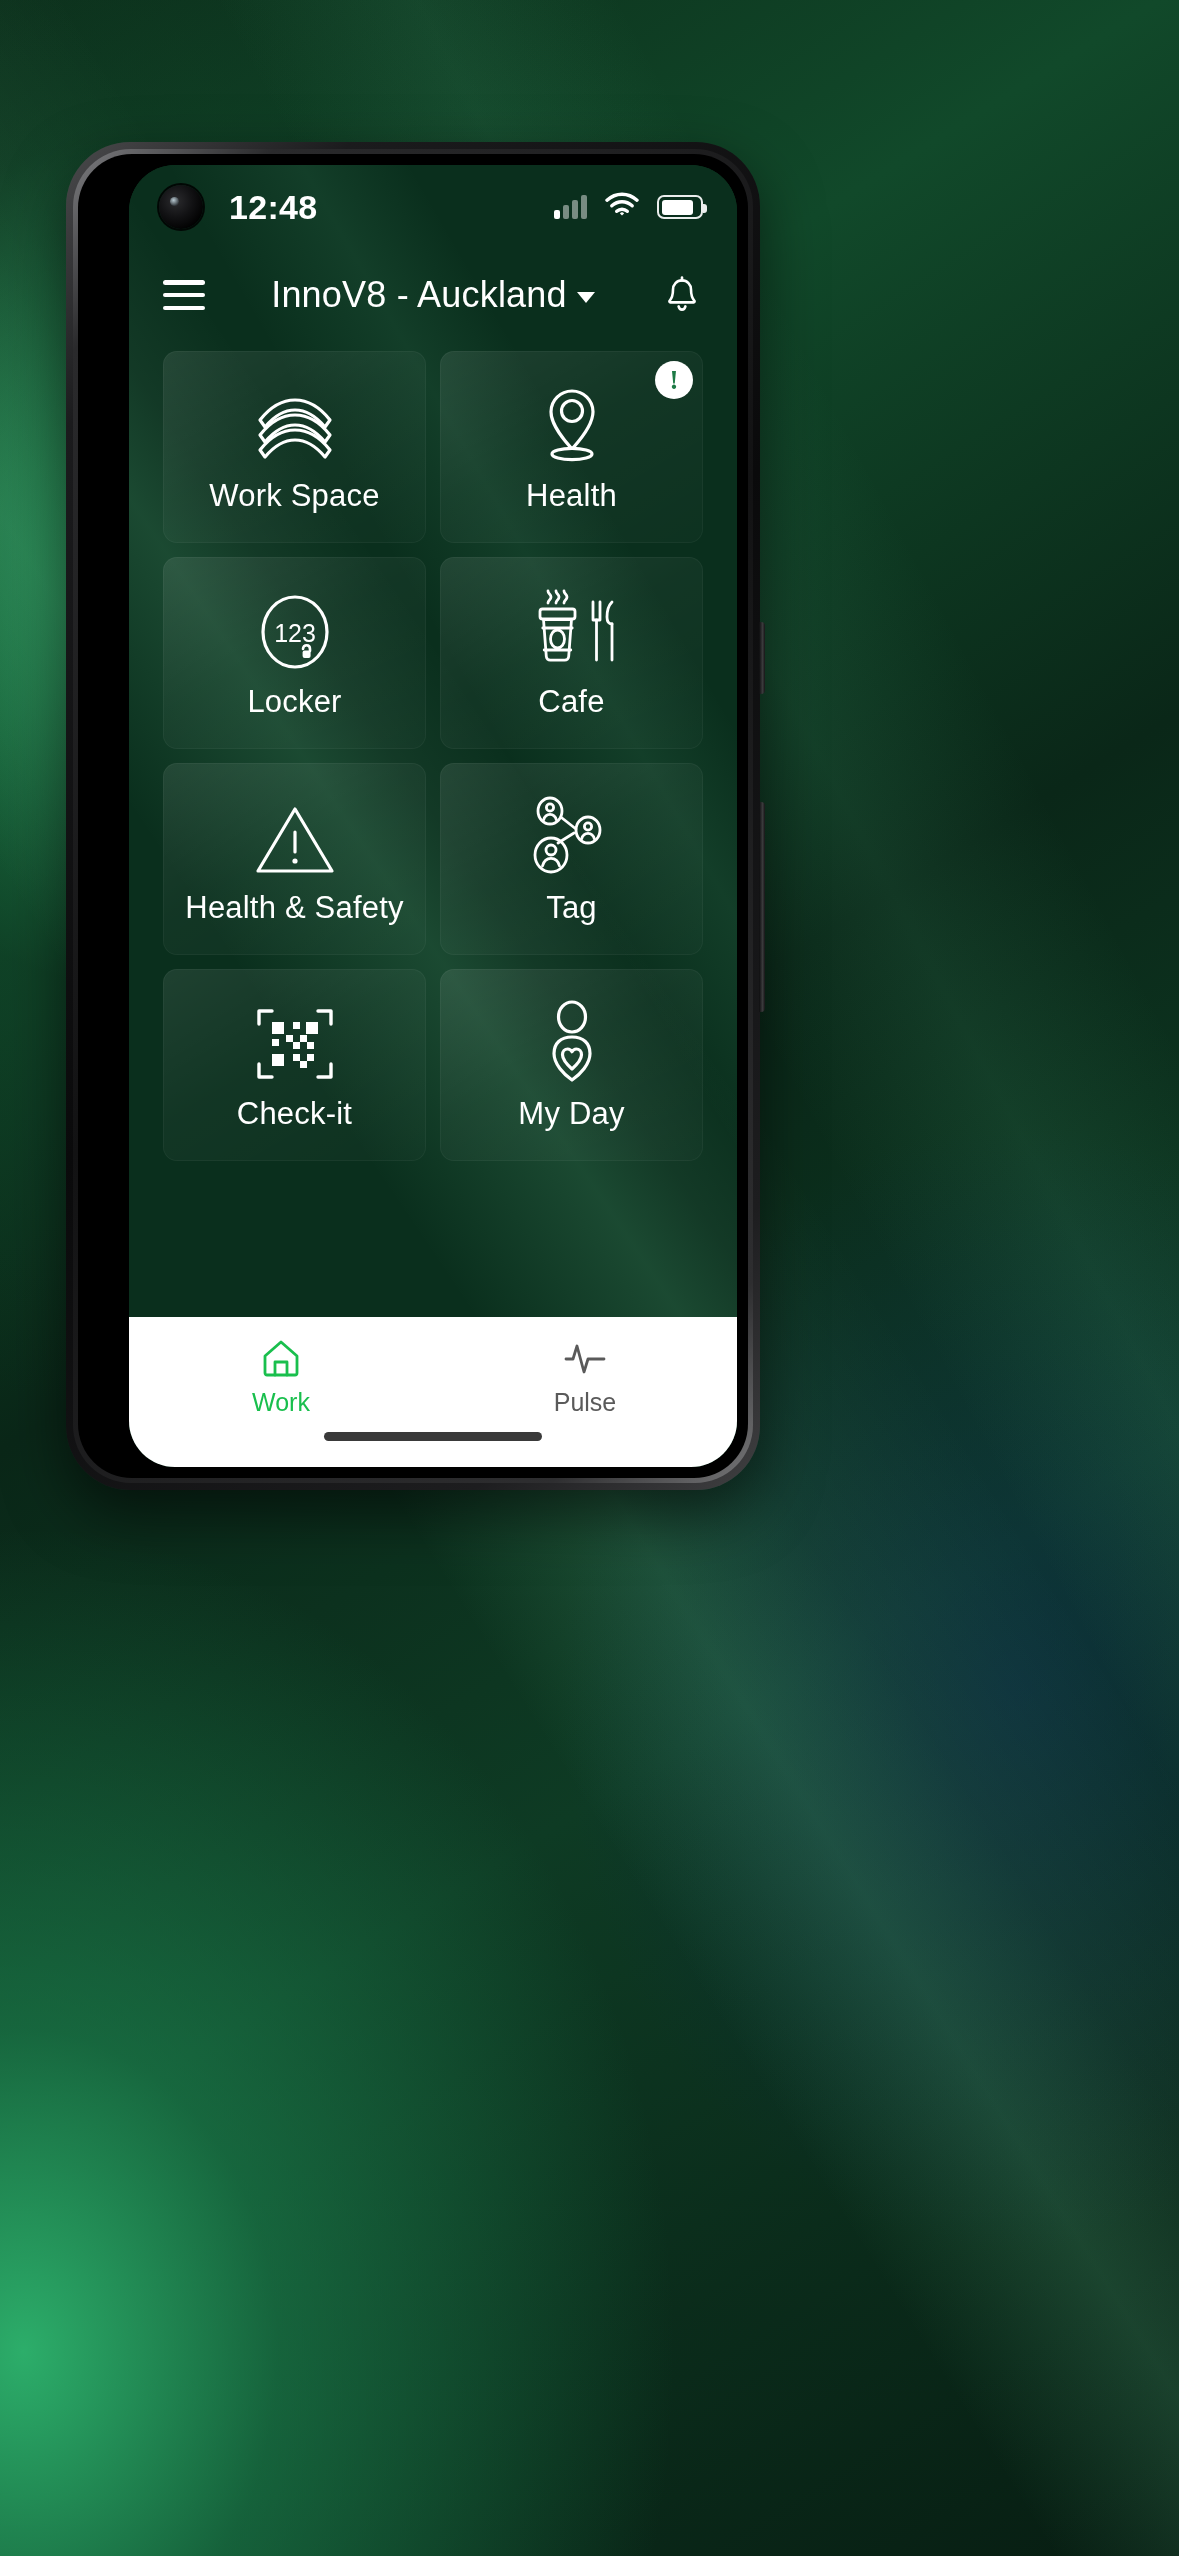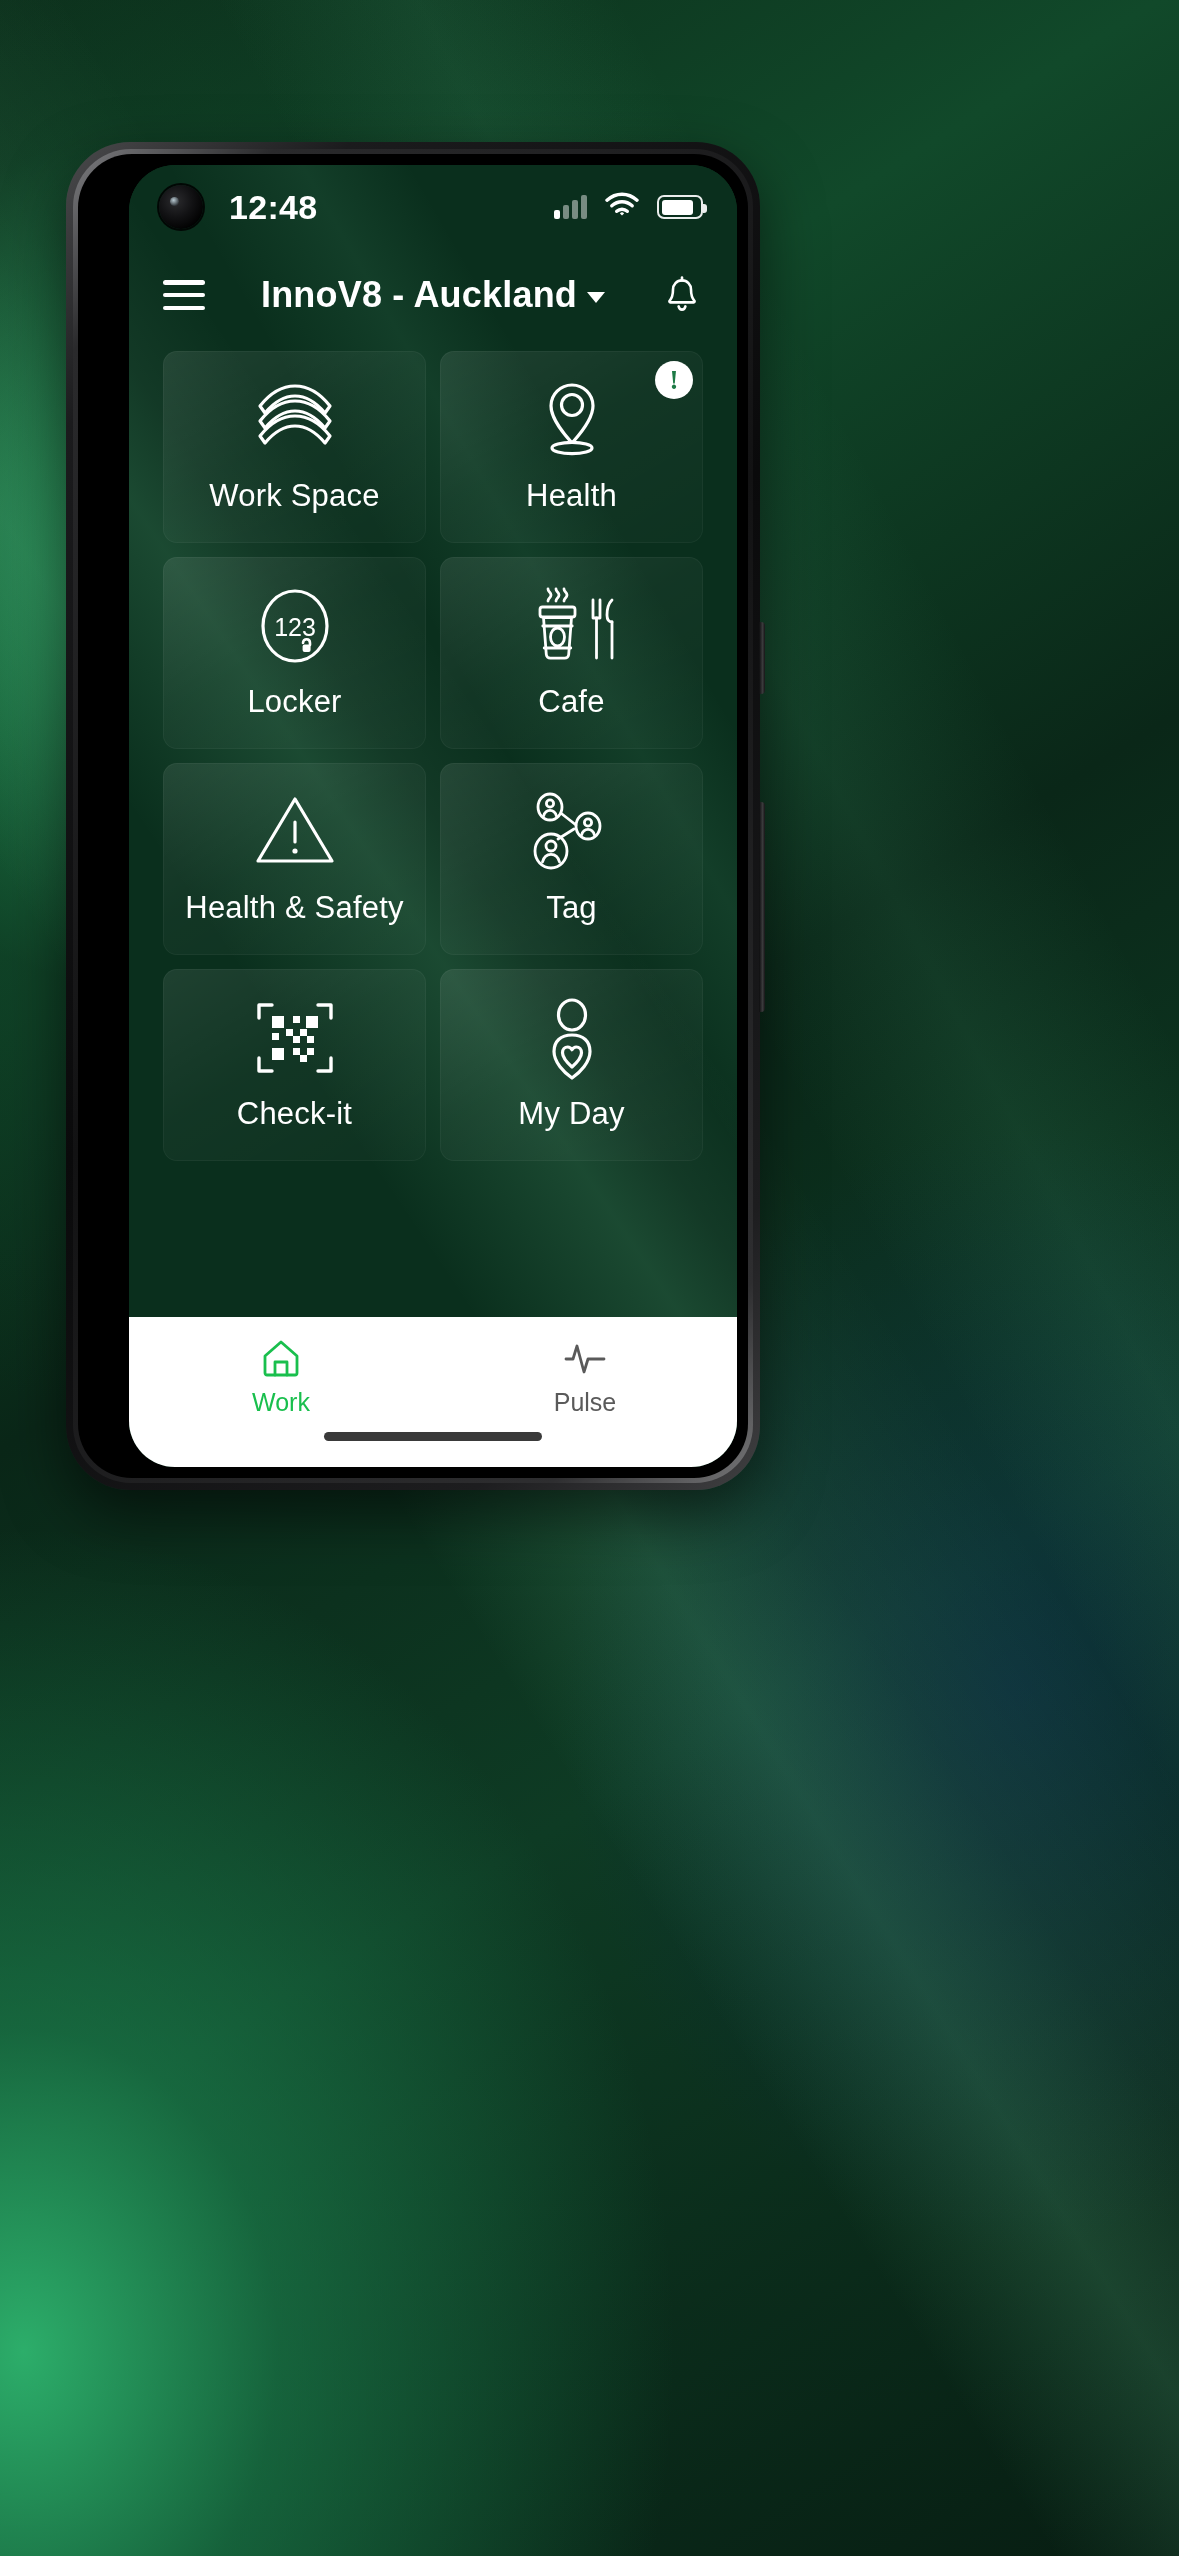--- a/index.html
+++ b/index.html
@@ -132,21 +132,21 @@
 
   
   .appbar{
     position:absolute; left:0; right:0; top:84px; height:92px;
     display:flex; align-items:center; padding:0 34px;
     color:#fff;
   }
   .burger{ width:42px; height:30px; display:flex; flex-direction:column; justify-content:space-between; cursor:pointer; flex:none; }
   .burger i{ display:block; height:4.5px; background:#fff; border-radius:3px; }
   .appbar-title{
-    flex:1; text-align:center; font-size:36px; font-weight:700;
+    flex:1; text-align:center; font-size:36px; font-weight:400;
     display:flex; align-items:center; justify-content:center; gap:10px;
     letter-spacing:0.2px;
   }
   .caret{
     width:0; height:0; border-left:9px solid transparent; border-right:9px solid transparent;
     border-top:11px solid #fff; margin-top:5px;
   }
   .bell{ width:42px; height:42px; flex:none; display:flex; align-items:center; justify-content:center; }
 
   
@@ -161,21 +161,21 @@
   }
   .tile{
     position:relative;
     border-radius:14px;
     background:linear-gradient(150deg, rgba(255,255,255,0.085) 0%, rgba(255,255,255,0.035) 45%, rgba(255,255,255,0.015) 100%);
     box-shadow:inset 0 0 0 1px rgba(255,255,255,0.045);
     display:flex; flex-direction:column; align-items:center; justify-content:center;
     cursor:pointer;
     overflow:visible;
   }
-  .tile-icon{ height:86px; display:flex; align-items:flex-start; justify-content:center; margin-bottom:12px; }
+  .tile-icon{ height:86px; display:flex; align-items:flex-end; justify-content:center; margin-bottom:12px; }
   .tile-label{ color:#fff; font-size:31px; font-weight:400; letter-spacing:0.2px; }
   .badge{
     position:absolute; top:10px; right:10px;
     width:38px; height:38px; border-radius:50%;
     background:#fff; color:#1d7a45;
     display:flex; align-items:center; justify-content:center;
     font-size:27px; font-weight:700; line-height:1;
     font-family:"Liberation Serif", serif;
   }
 

